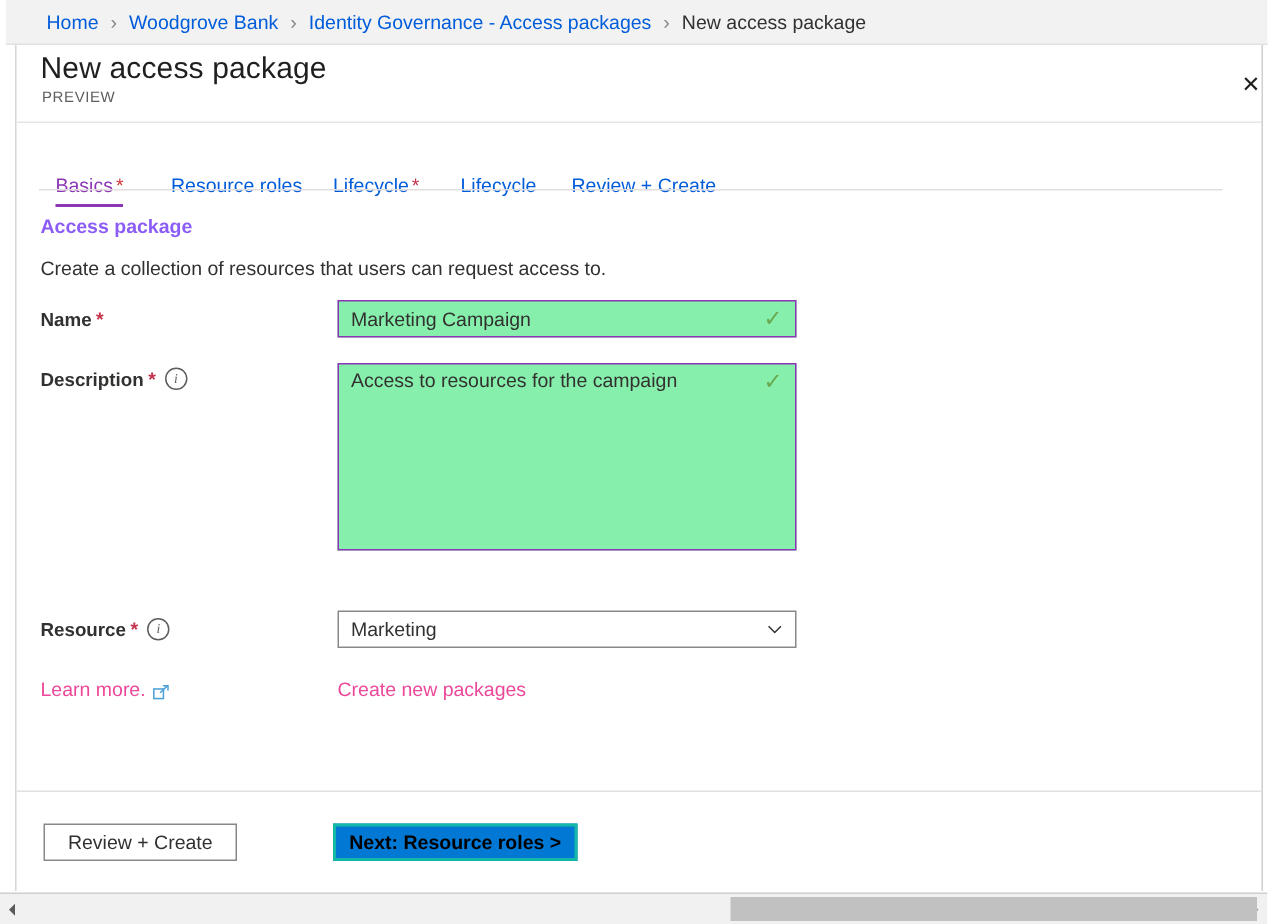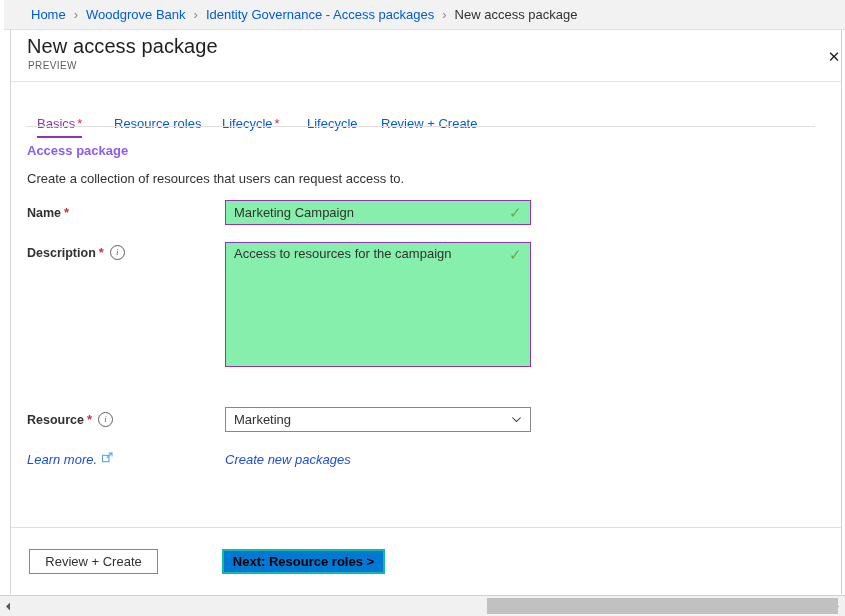--- a/index.html
+++ b/index.html
@@ -257,27 +257,26 @@
     color: #323130;
   }
   .chev {
     width: 11px;
     height: 11px;
     flex: none;
   }
 
   .blue-link {
     position: absolute;
-    color: #1d4ed8;
+    color: #ec4899;
     font-size: 13px;
     cursor: pointer;
     text-decoration: none;
     display: flex;
-    align-items: flex-start;
-    font-style: italic;
+    align-items: flex-end;
   }
   .ext-icon {
     margin-left: 5px;
     width: 11px;
     height: 11px;
   }
 
   
   #footer-rule {
     position: absolute;

